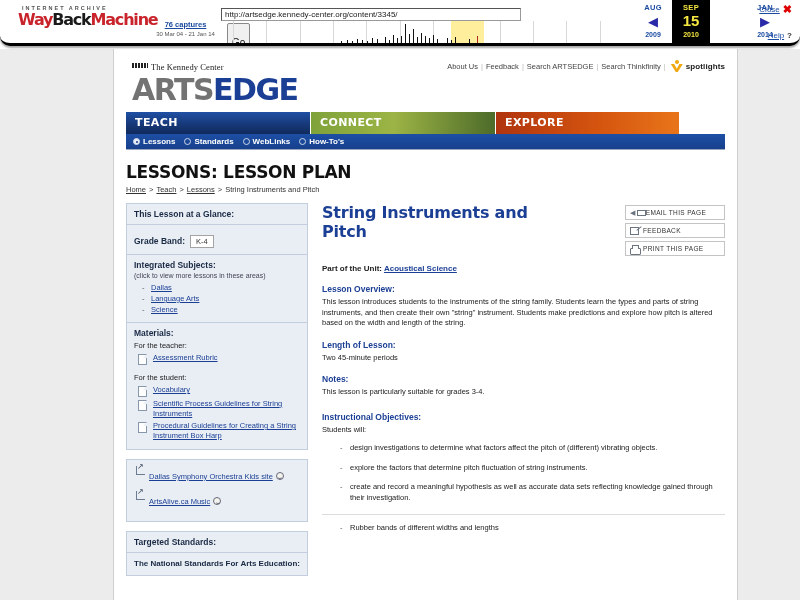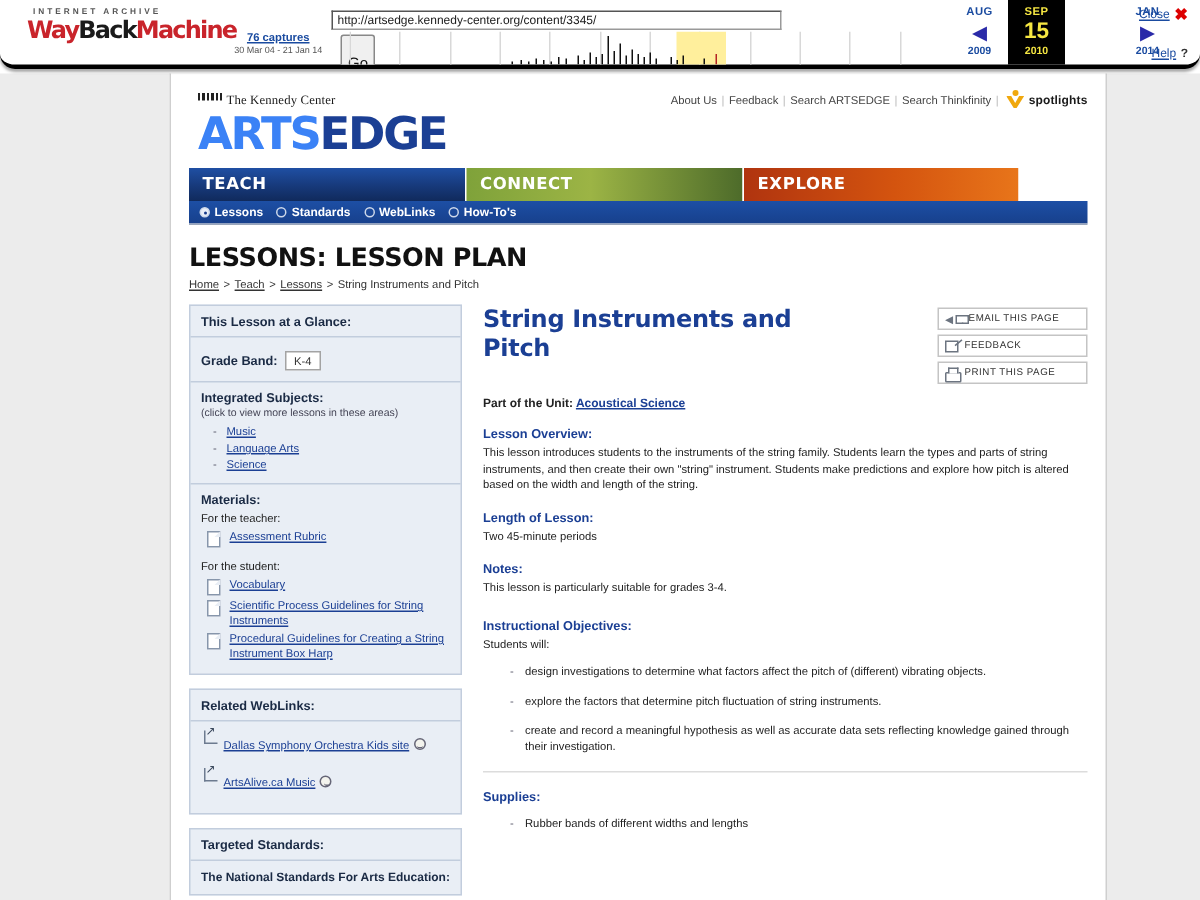--- a/index.html
+++ b/index.html
@@ -127,21 +127,21 @@
   }
   .kc-text {
     font-family: "Liberation Serif", serif;
     font-size: 8.5px; color: #1a1a1a; letter-spacing: .1px;
   }
   .ae-wordmark {
     font-family: "DejaVu Sans", sans-serif;
     font-weight: bold; font-size: 30px; letter-spacing: -1.5px;
     line-height: 30px; margin-top: 1px;
   }
-  .ae-arts { color: #3b82f6; margin-top: 42px; }
+  .ae-arts { color: #737373; margin-top: 42px; }
   .ae-edge { color: #1b3f94; }
 
   .util {
     position: absolute; right: 12px; top: 11px;
     font-size: 7.5px; color: #444; white-space: nowrap;
   }
   .util a { color: #444; text-decoration: none; }
   .util .sep { color: #bbb; margin: 0 3px; }
   .spot-ico {
     display: inline-block; width: 12px; height: 12px; vertical-align: -3px;
@@ -458,21 +458,21 @@
         <div class="box-h">This Lesson at a Glance:</div>
 
         <div class="box-sec">
           <span class="lbl">Grade Band:</span><span class="gradepill">K-4</span>
         </div>
 
         <div class="box-sec">
           <div class="lbl">Integrated Subjects:</div>
           <div class="hint">(click to view more lessons in these areas)</div>
           <ul class="dash">
-            <li><a href="#">Music</a></li>
+            <li><a href="#">Dallas</a></li>
             <li><a href="#">Language Arts</a></li>
             <li><a href="#">Science</a></li>
           </ul>
         </div>
 
         <div class="box-sec">
           <div class="lbl">Materials:</div>
           <div class="plain">For the teacher:</div>
           <div class="doc-list">
             <div class="doc-row">
@@ -492,21 +492,20 @@
               </div>
             <div class="doc-row">
                 <span class="doc-ico"></span>
                 <a href="#">Procedural Guidelines for Creating a String Instrument Box Harp</a>
               </div>
           </div>
         </div>
       </div>
 
       <div class="box">
-        <div class="box-h">Related WebLinks:</div>
         <div class="box-sec">
           <div class="wl-row">
               <span class="ext-ico"></span>
               <span><a href="#">Dallas Symphony Orchestra Kids site</a><span class="smiley"></span></span>
             </div>
           <div class="wl-row">
               <span class="ext-ico"></span>
               <span><a href="#">ArtsAlive.ca Music</a><span class="smiley"></span></span>
             </div>
         </div>
@@ -561,20 +560,19 @@
 
       <div class="sec-h" style="margin-top:14px">Instructional Objectives:</div>
       <div class="body-t">Students will:</div>
       <ul class="obj">
         <li>design investigations to determine what factors affect the pitch of (different) vibrating objects.</li>
         <li>explore the factors that determine pitch fluctuation of string instruments.</li>
         <li>create and record a meaningful hypothesis as well as accurate data sets reflecting knowledge gained through their investigation.</li>
       </ul>
 
       <div class="hr"></div>
-      <div class="sec-h">Supplies:</div>
       <ul class="obj">
         <li>Rubber bands of different widths and lengths</li>
       </ul>
 
     </div>
   </div>
 </div>
 
 </body></html>

